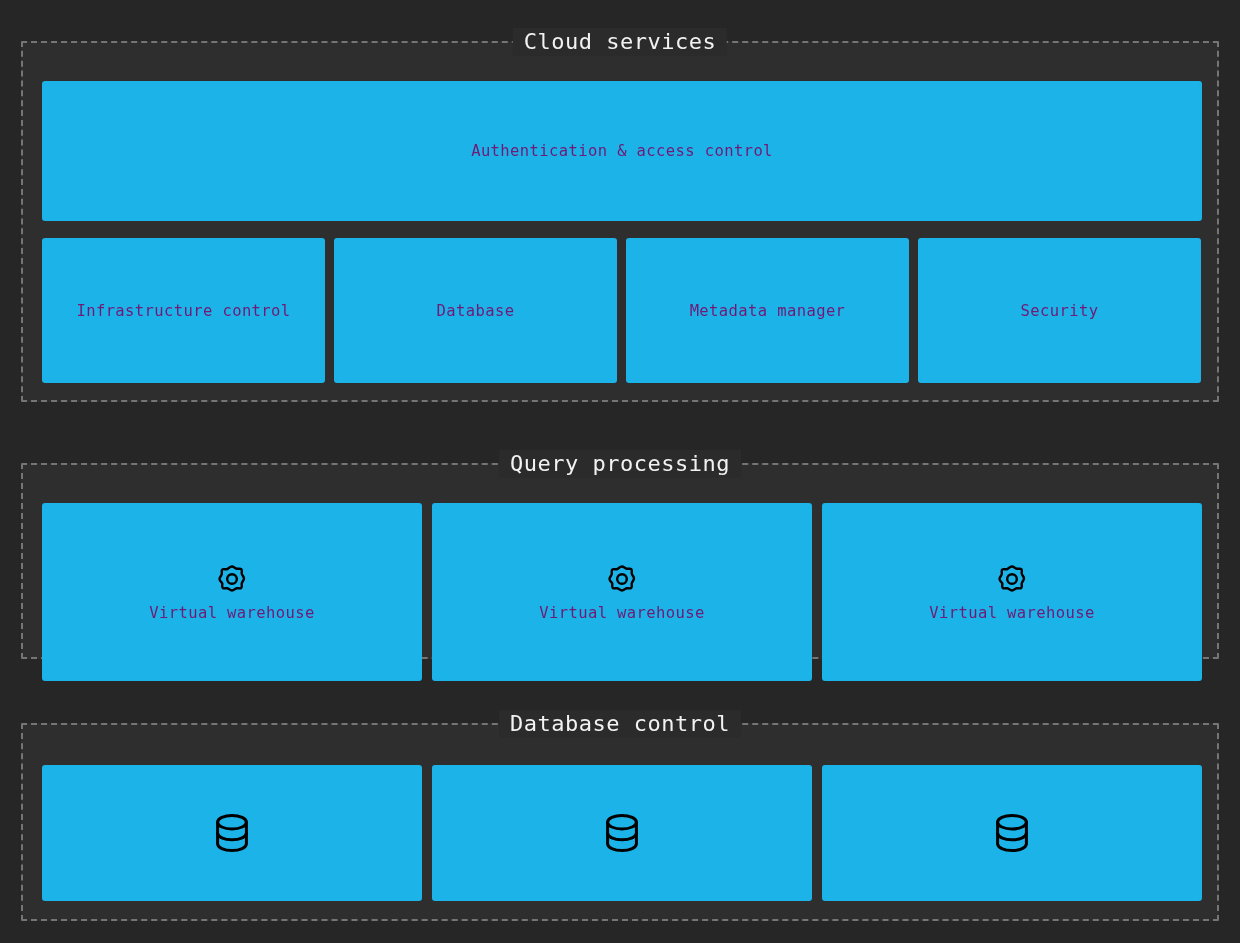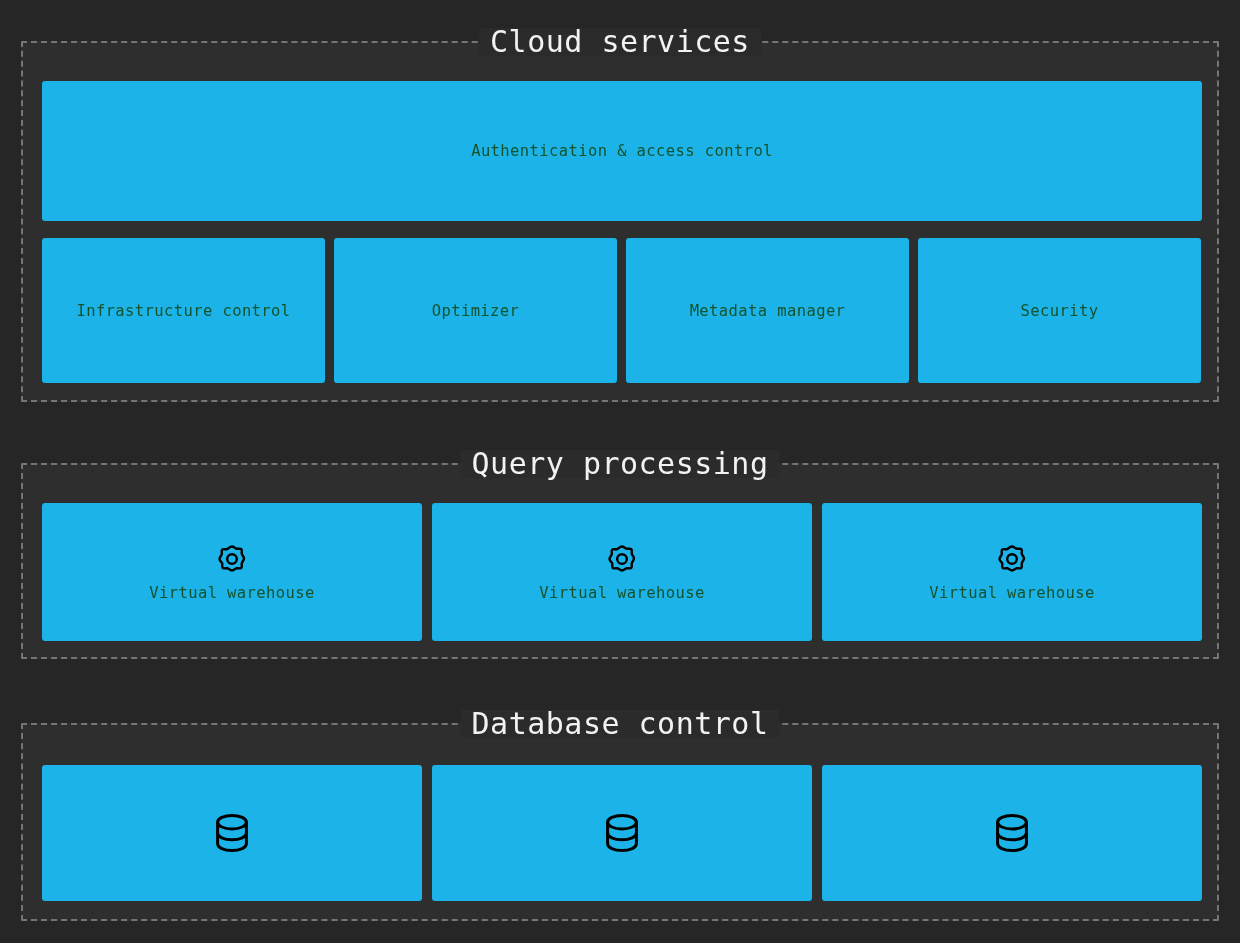--- a/index.html
+++ b/index.html
@@ -34,21 +34,21 @@
     border: 2px dashed #757575;
     border-radius: 1px;
   }
   .panel-label {
     position: absolute;
     top: -15px;
     left: 50%;
     transform: translateX(-50%);
     background: #2B2B2B;
     color: #F2F2F2;
-    font-size: 30px;
+    font-size: 22px;
     line-height: 28px;
     letter-spacing: 0.5px;
     padding: 0 11px;
     white-space: nowrap;
     font-family: "DejaVu Sans Mono", "Liberation Mono", monospace;
   }
 
   #panel-cloud    { top: 41px;  height: 361px; }
   #panel-query    { top: 463px; height: 196px; }
   #panel-storage  { top: 723px; height: 198px; }
@@ -64,21 +64,21 @@
     align-items: center;
     justify-content: center;
     color: #000000;
     overflow: hidden;
   }
   .node-label {
     font-family: "DejaVu Sans Mono", "Liberation Mono", monospace;
     font-size: 15.5px;
     line-height: 20px;
     letter-spacing: 0.4px;
-    color: #14532d;
+    color: #701a75;
     text-align: center;
     white-space: nowrap;
   }
   .node-icon {
     display: block;
     margin-bottom: 7px;
     line-height: 0;
   }
 
   
@@ -97,21 +97,21 @@
   }
   #node-infra     { left: 19px; }
   #node-optimizer { left: 311px; }
   #node-metadata  { left: 603px; }
   #node-security  { left: 895px; }
 
   
   
   .qp-cell {
     top: 38px;
-    height: 138px;
+    height: 178px;
     width: 380px;
   }
   #node-vw-1 { left: 19px; }
   #node-vw-2 { left: 409px; }
   #node-vw-3 { left: 799px; }
 
   
   
   .ds-cell {
     top: 40px;
@@ -134,21 +134,21 @@
 
     <div class="node" id="node-auth">
       <div class="node-label">Authentication &amp; access control</div>
     </div>
 
     <div class="node cs-cell" id="node-infra">
       <div class="node-label">Infrastructure control</div>
     </div>
 
     <div class="node cs-cell" id="node-optimizer">
-      <div class="node-label">Optimizer</div>
+      <div class="node-label">Database</div>
     </div>
 
     <div class="node cs-cell" id="node-metadata">
       <div class="node-label">Metadata manager</div>
     </div>
 
     <div class="node cs-cell" id="node-security">
       <div class="node-label">Security</div>
     </div>
   </div>

